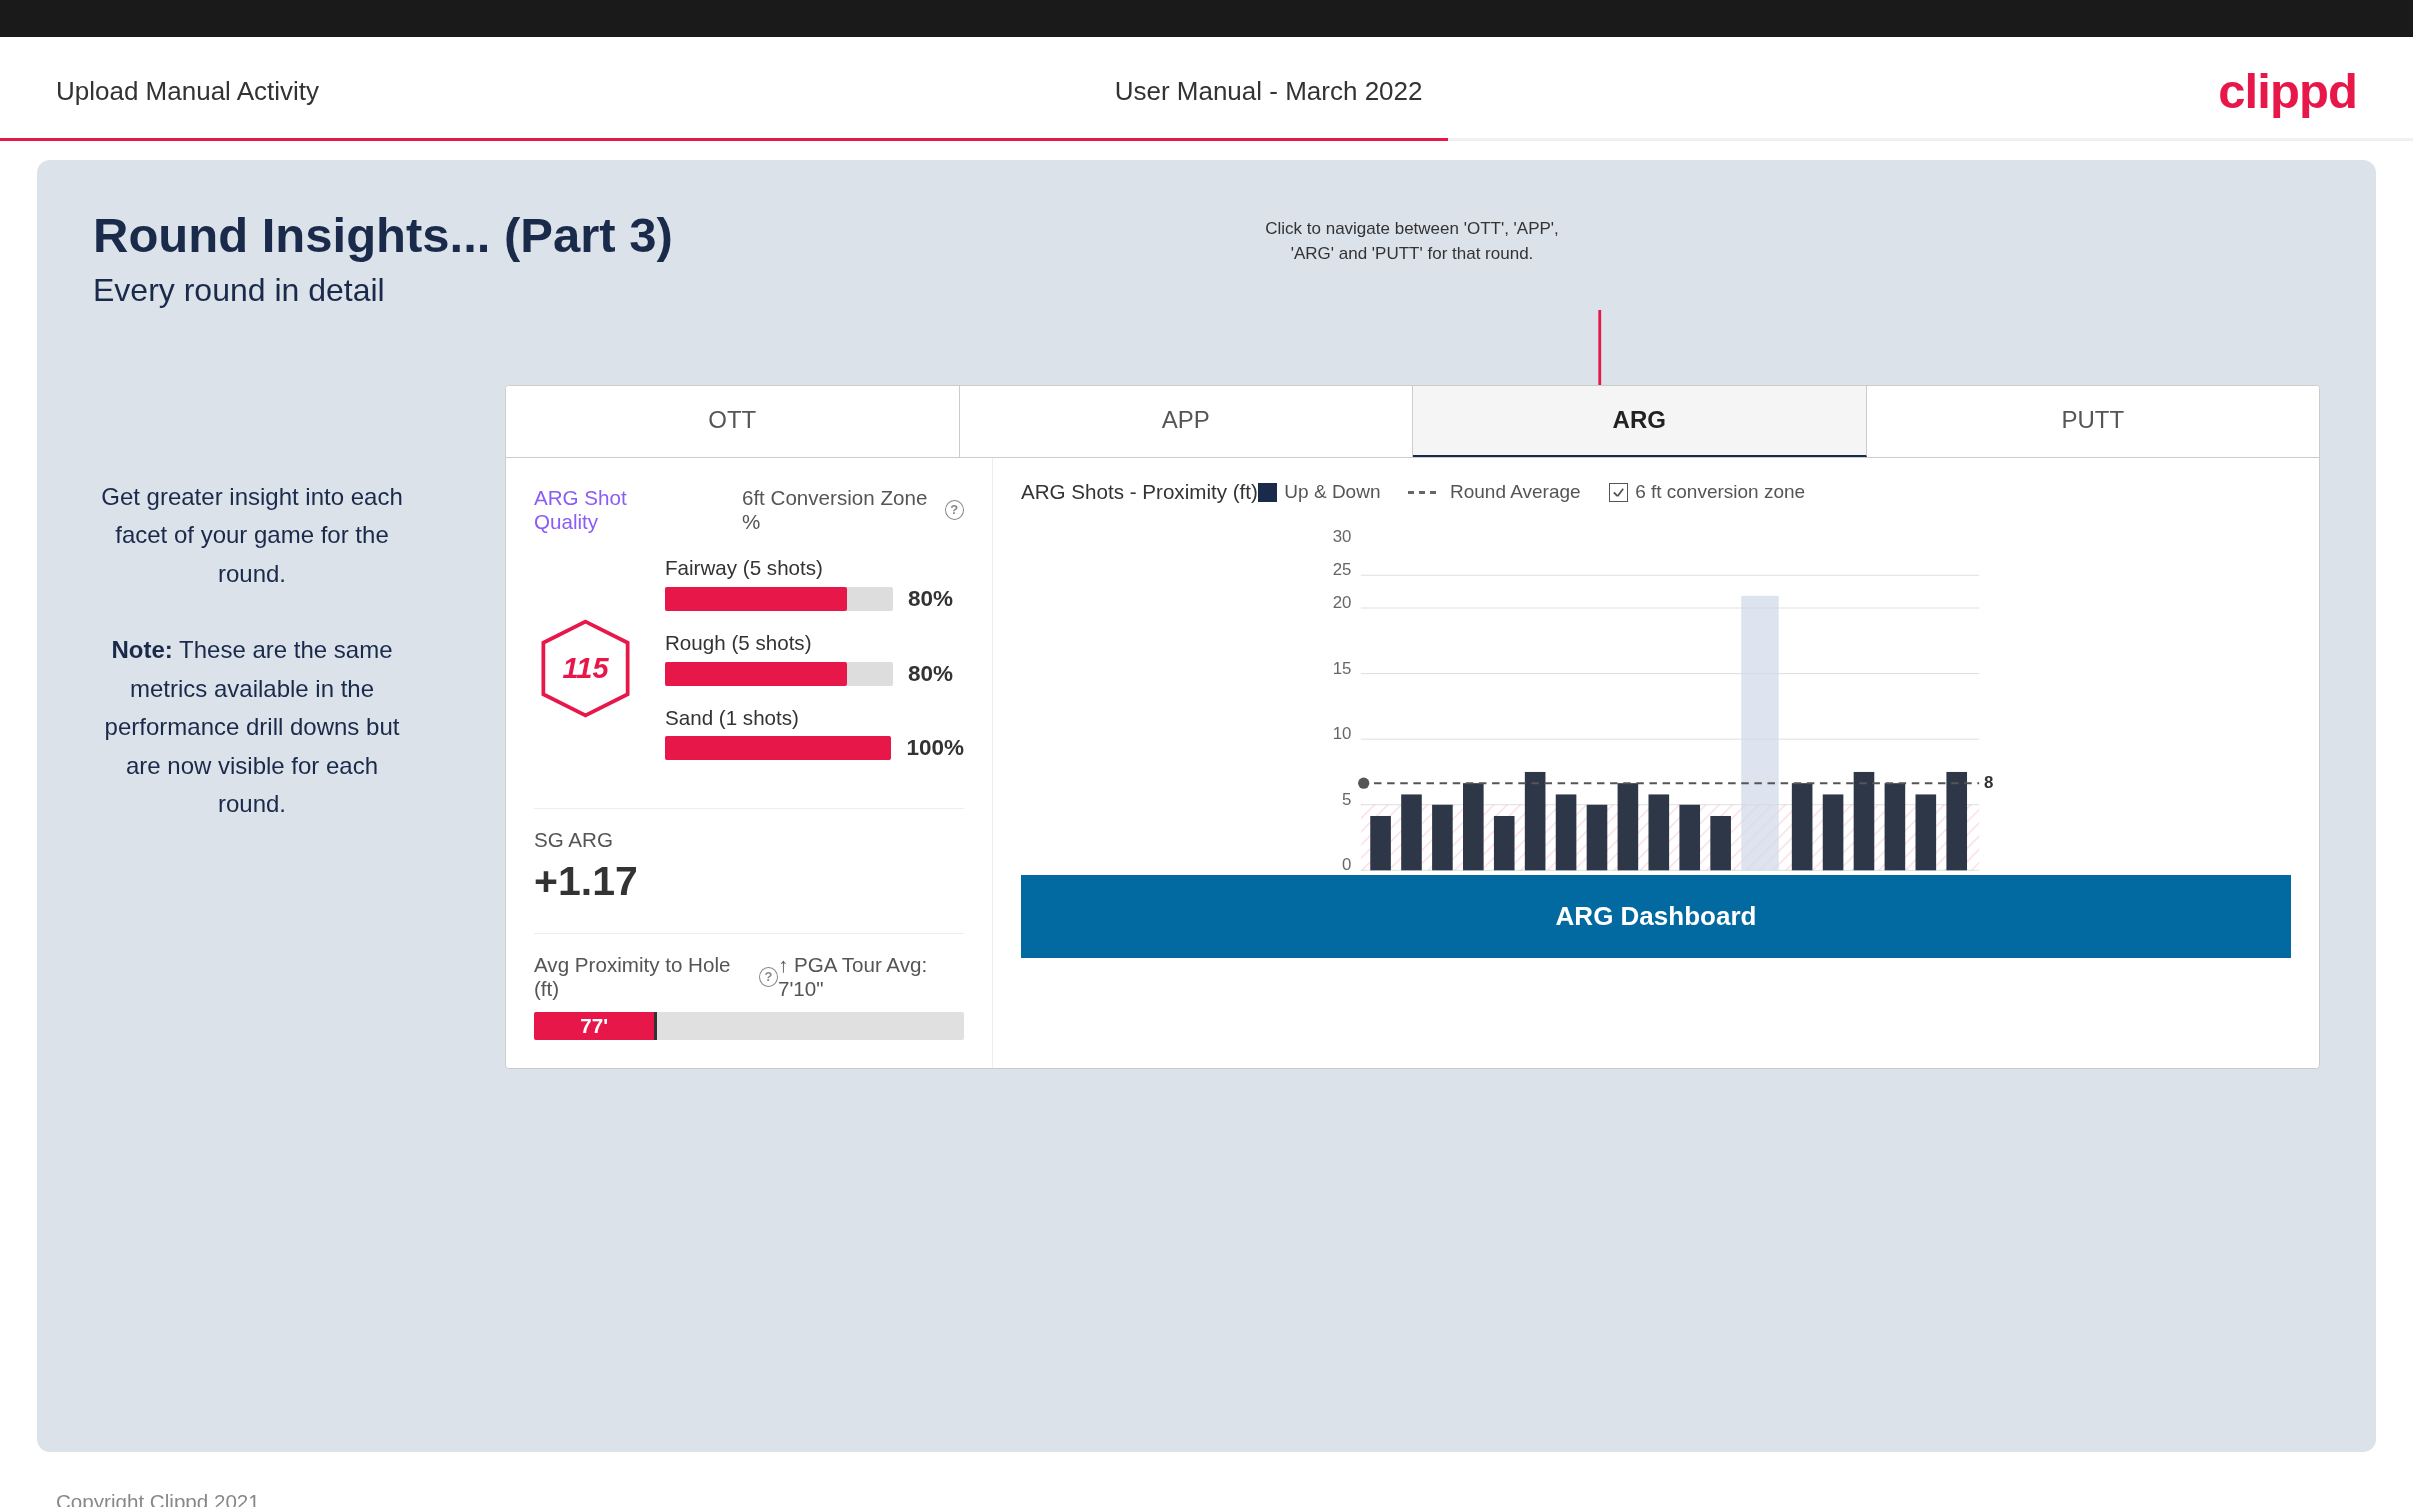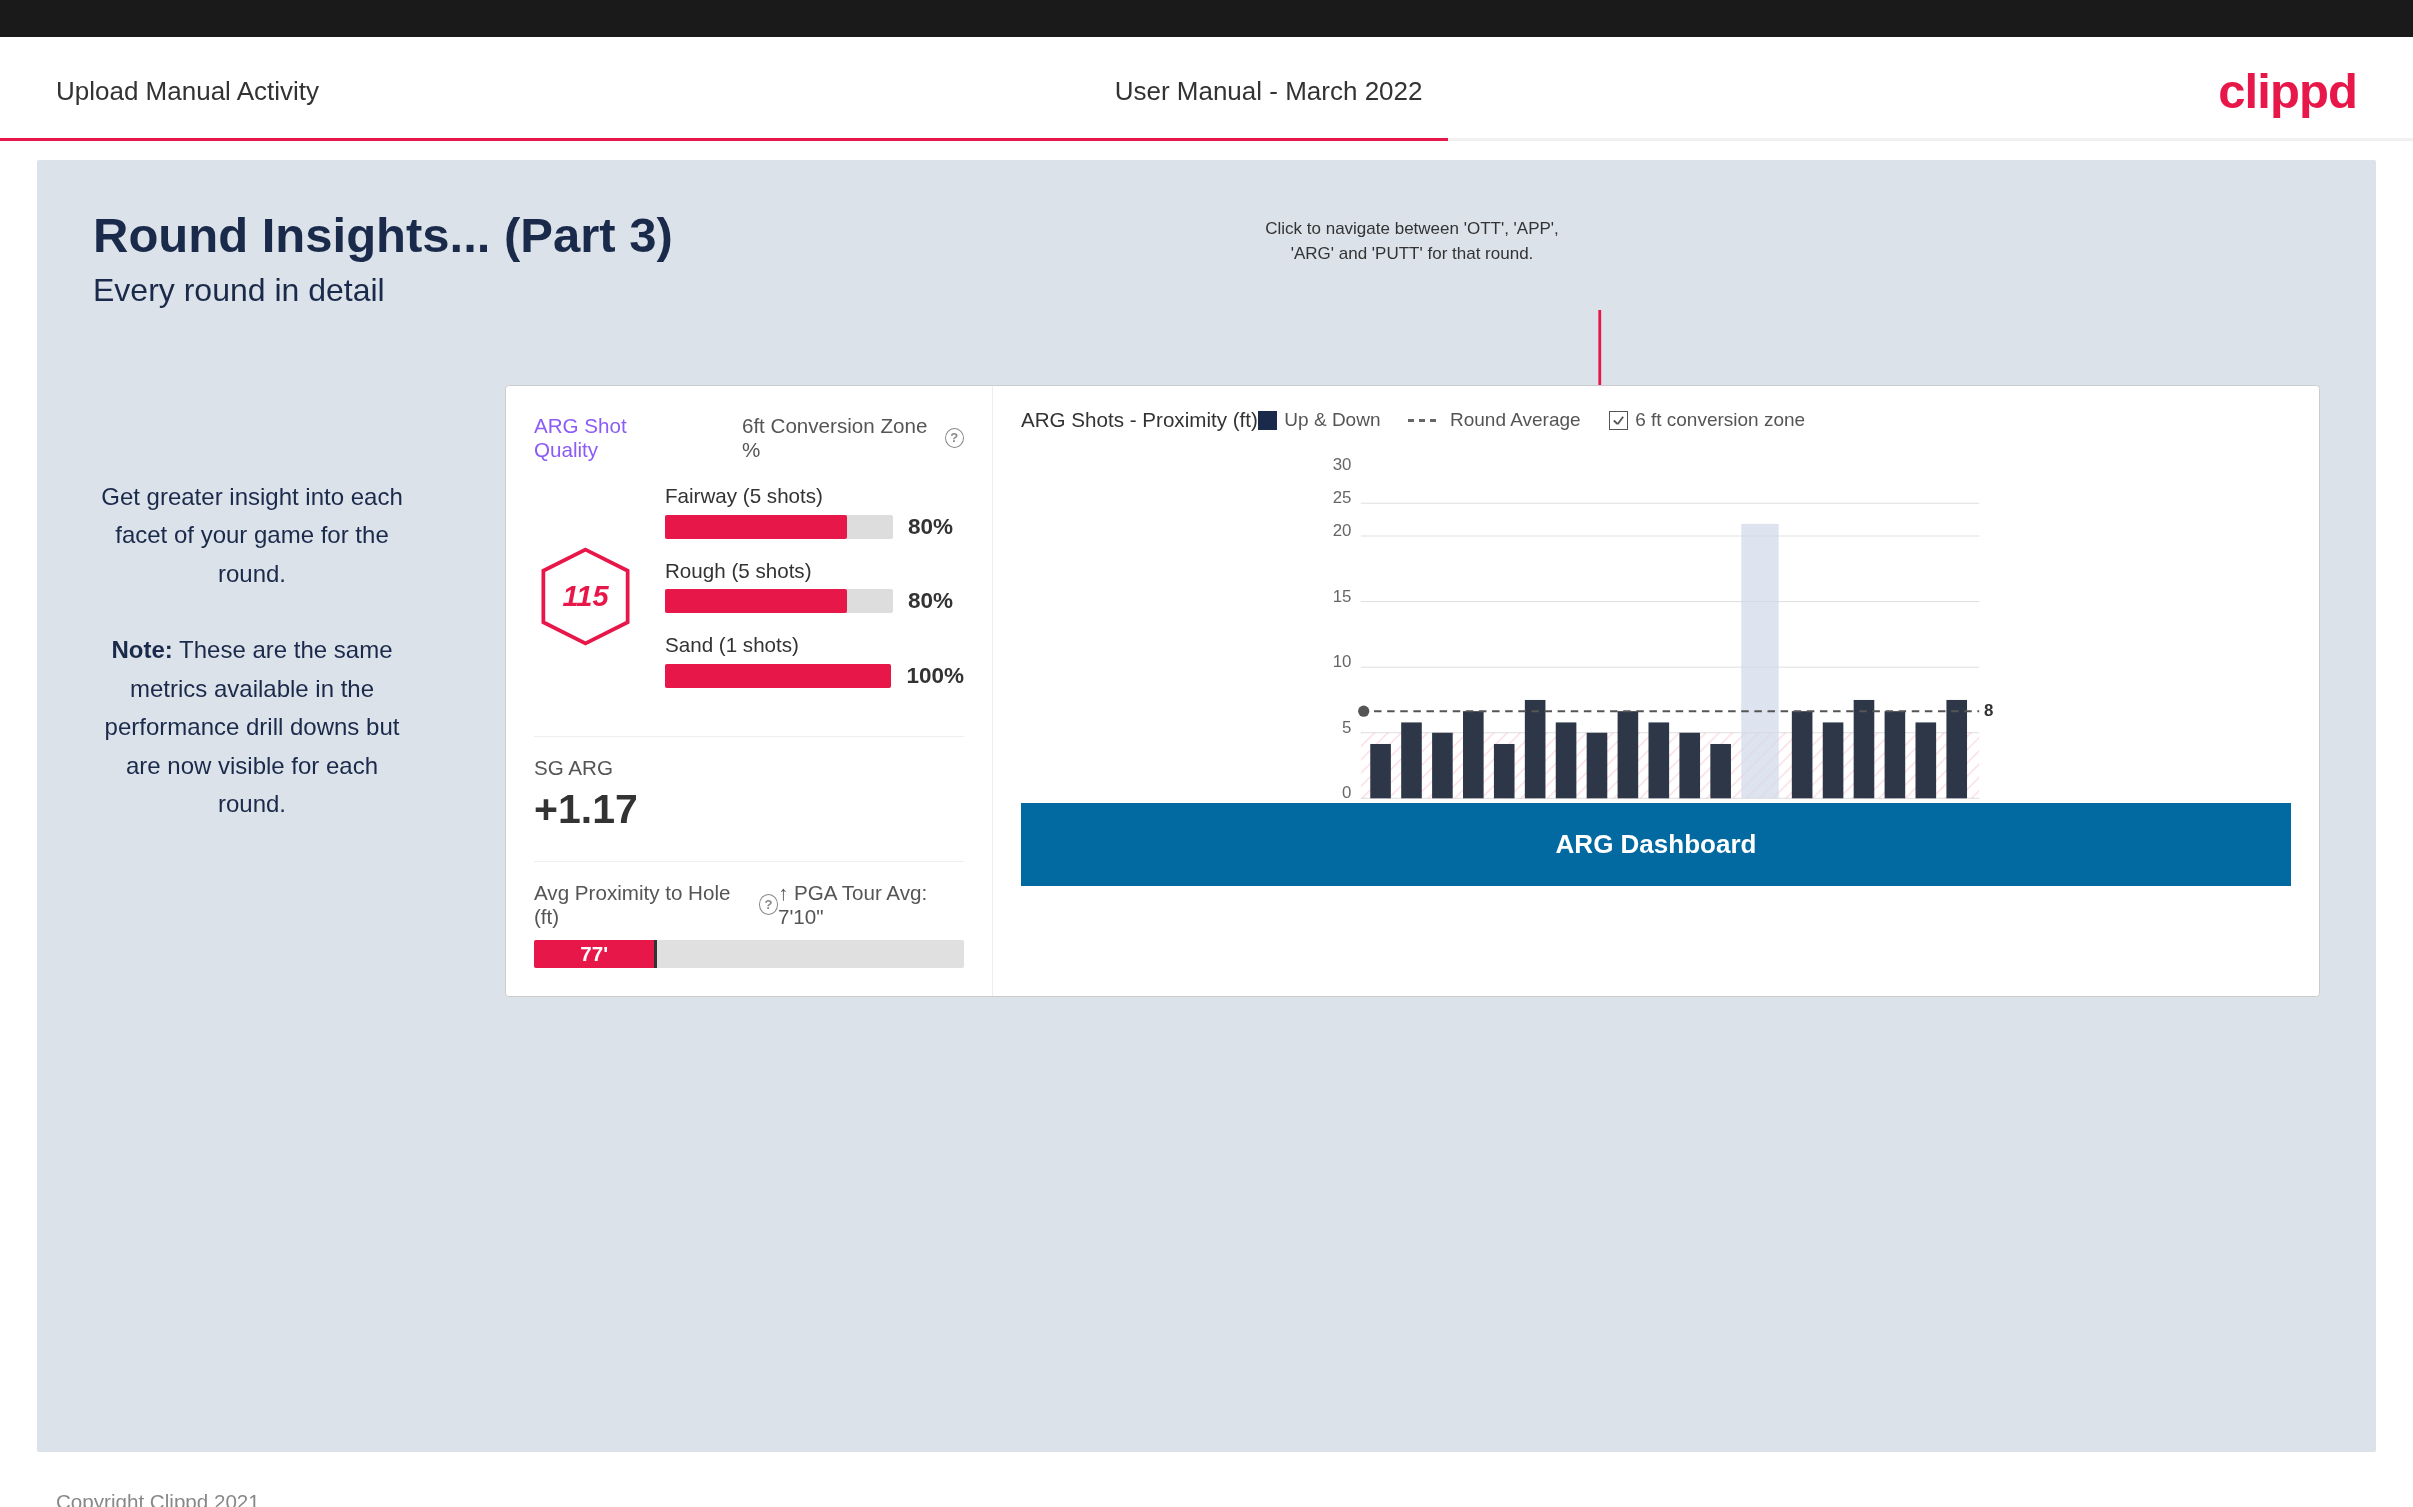--- a/index.html
+++ b/index.html
@@ -47,21 +47,21 @@
       height: 2.8px;
       background: linear-gradient(to right, #e8174a 60%, #f0f0f0 60%);
       margin: 0 0 0 0;
     }
 
     
     .main-content {
       background: #dce2ea;
       margin: 19px 37px;
       padding: 47px 56px;
-      border-radius: 2px;
+      border-radius: 13px;
       min-height: 1292px;
       position: relative;
     }
 
     .page-title {
       font-size: 49px;
       font-weight: 700;
       color: #1a2a4a;
       margin-bottom: 9.4px;
     }
@@ -415,20 +415,26 @@
     <polygon points="60,100 60,120 72,110" fill="#e8174a"></polygon>
   </svg>
 
   <div class="side-text">
     <span>Get greater insight into each facet of your game for the round.</span><br><br>
     <span class="note-bold">Note:</span><span> These are the same metrics available in the performance drill downs but are now visible for each round.</span>
   </div>
 
   <div class="dashboard-widget">
 
+    <div class="tabs-bar">
+      <div class="tab">OTT</div>
+      <div class="tab">APP</div>
+      <div class="tab active">ARG</div>
+      <div class="tab">PUTT</div>
+    </div>
 
     <div class="widget-body">
 
       <div class="left-panel">
         <div class="panel-header">
           <span class="panel-label">ARG Shot Quality</span>
           <span class="panel-sub-label">
             <span>6ft Conversion Zone %</span>
             <span class="help-icon">?</span>
           </span>

